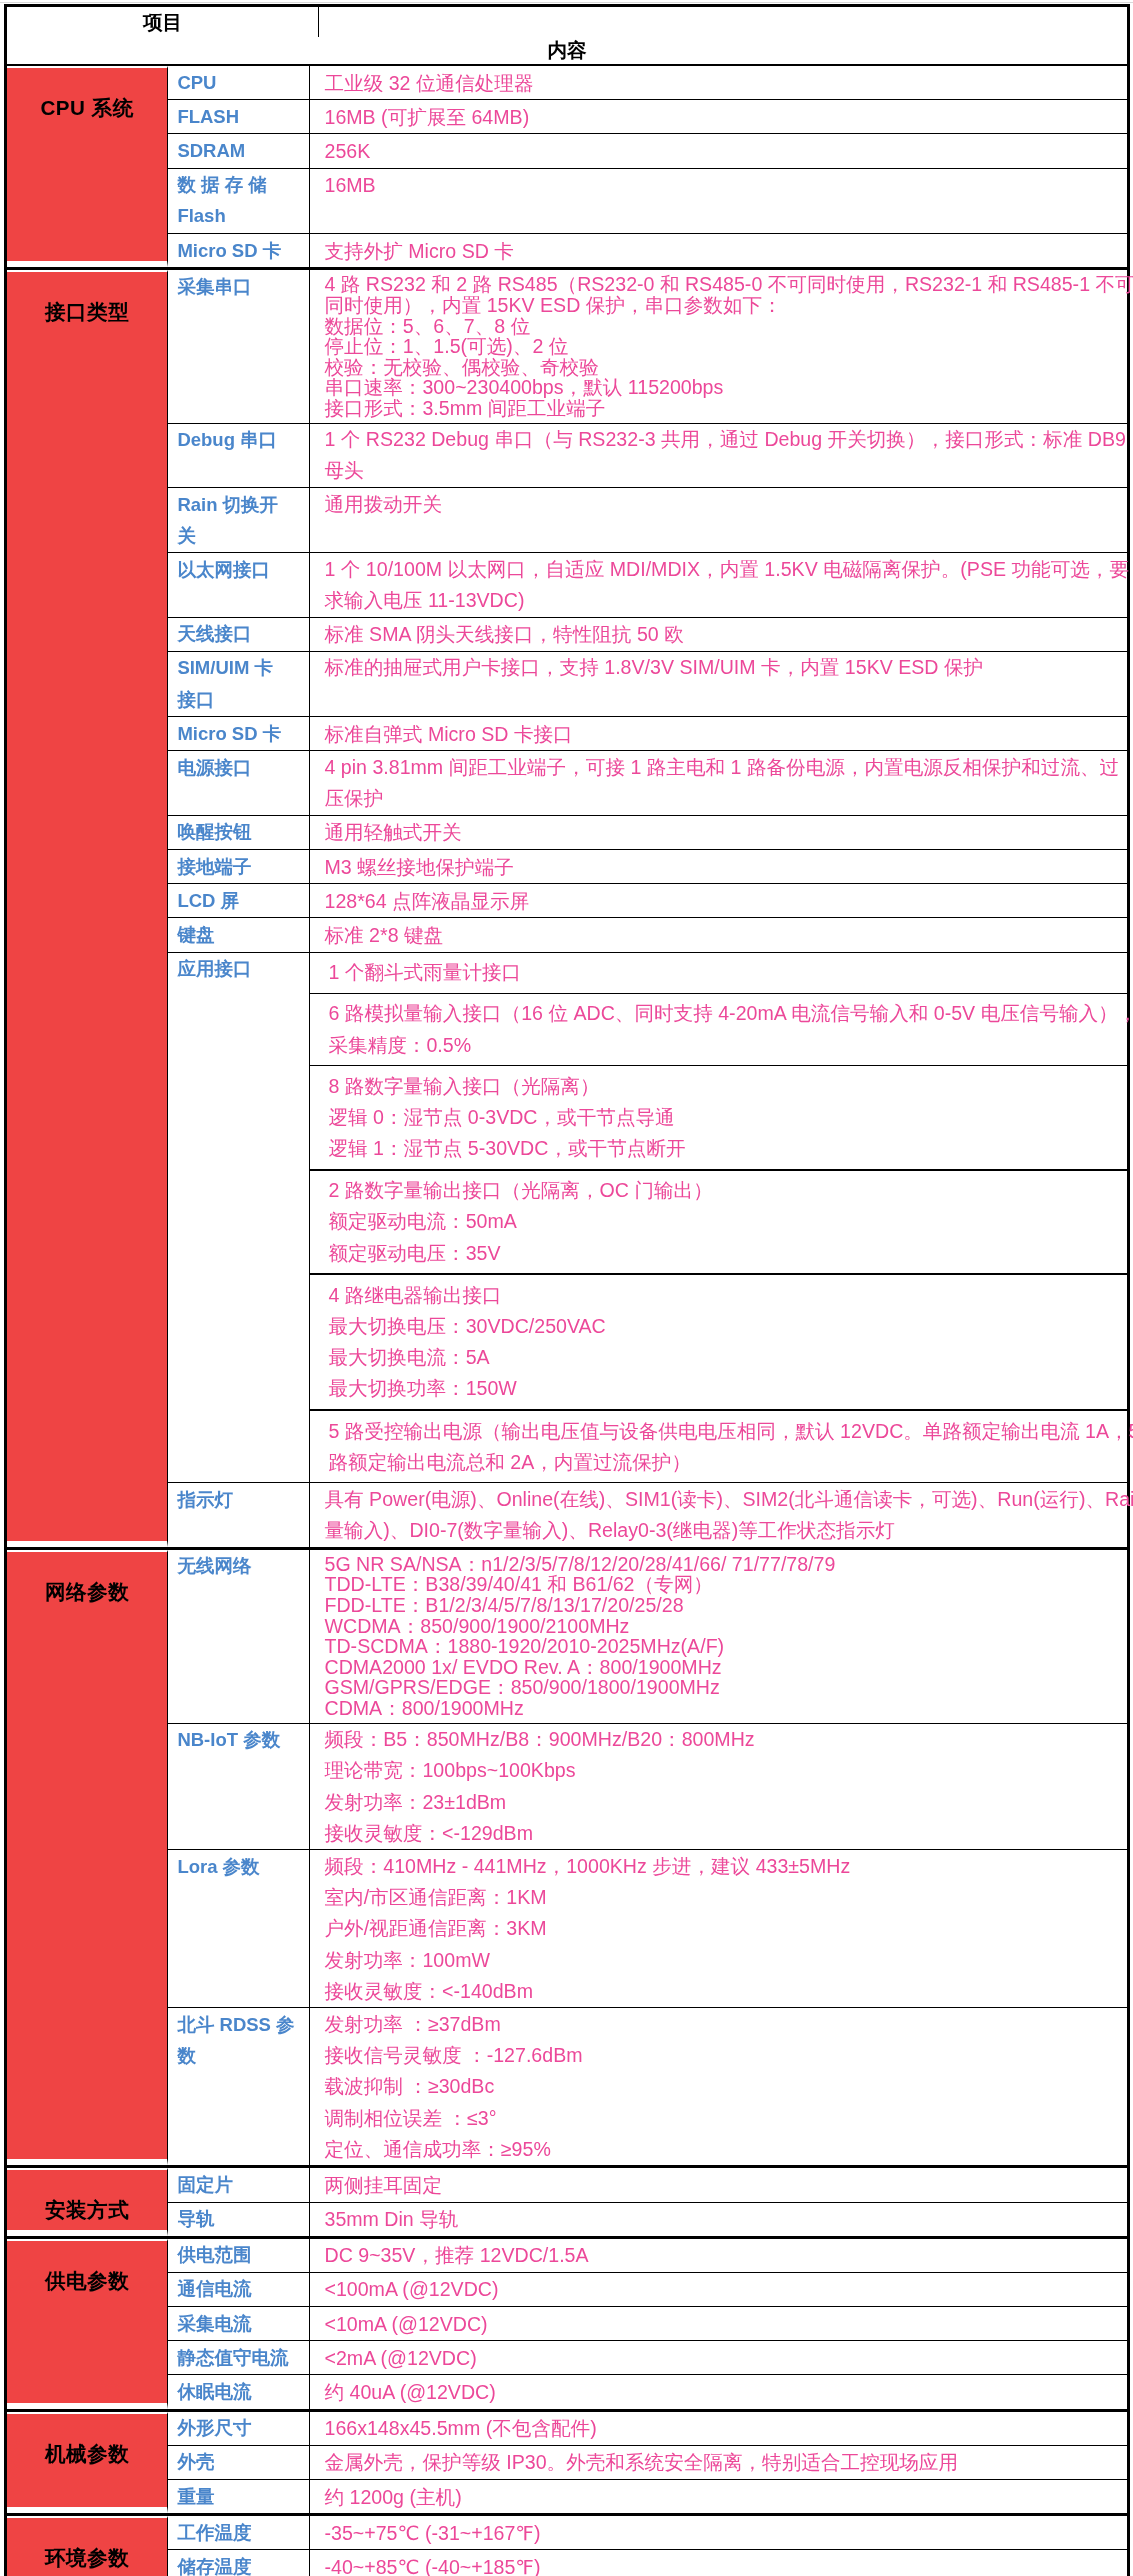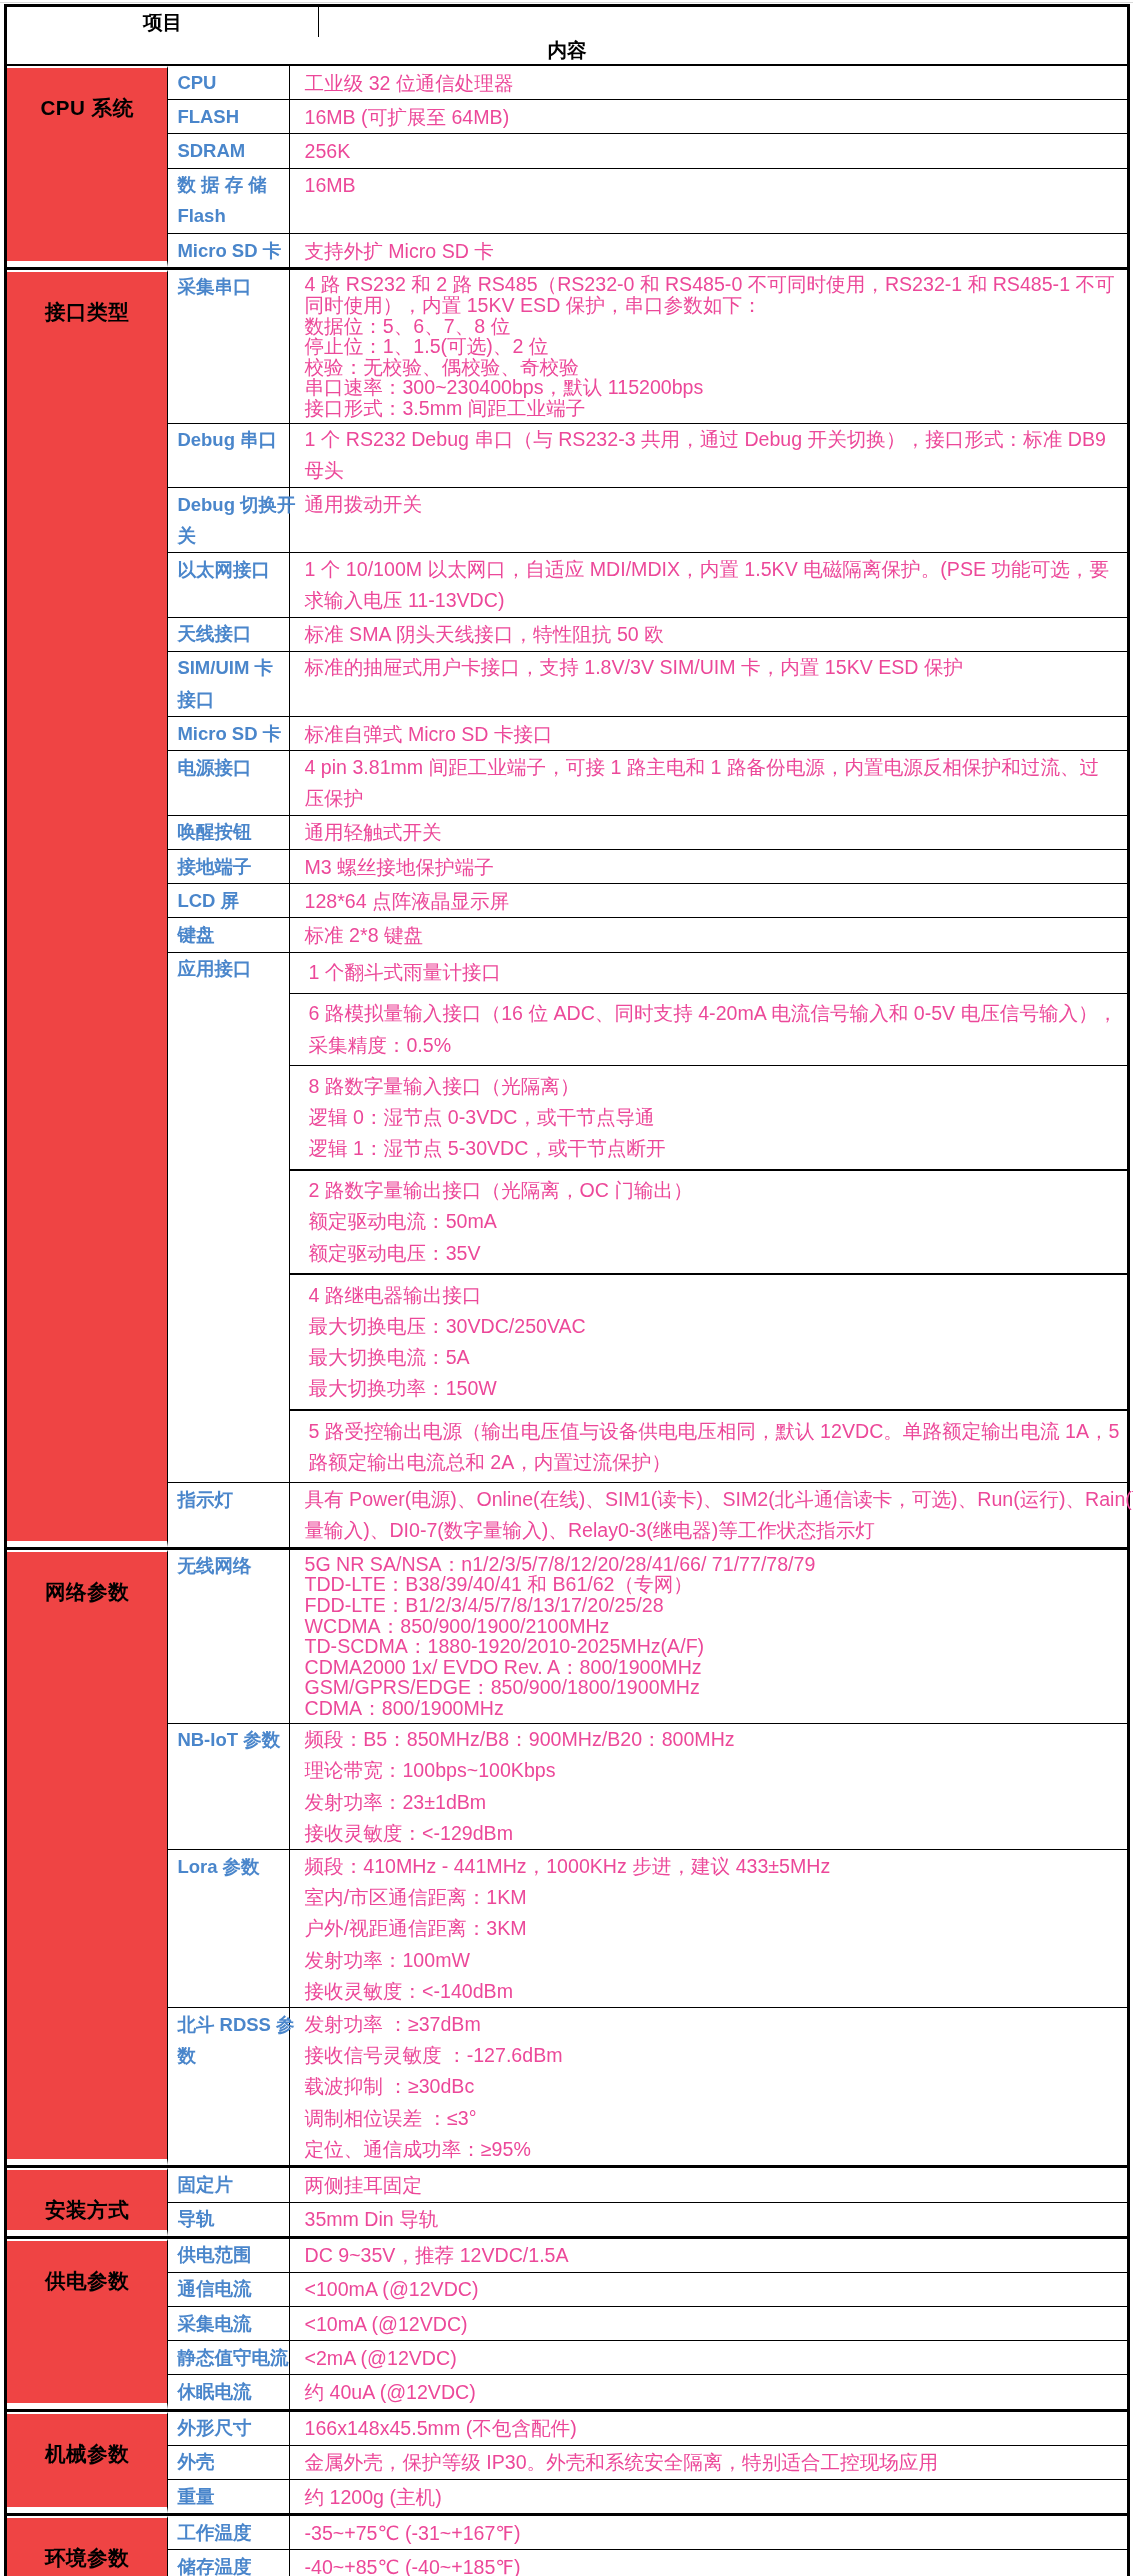--- a/index.html
+++ b/index.html
@@ -22,21 +22,21 @@
   .section-row:last-child { border-bottom:none; }
   .cat-cell { width:161px; flex:none; box-sizing:border-box; background:#ef4444;
               border-right:1.5px solid #000; border-top:2.1px solid #fff; border-bottom:6.2px solid #fff;
               display:flex; justify-content:center; align-items:flex-start; padding-top:26px;
               font-size:20.6px; font-weight:bold; color:#000; letter-spacing:0.5px; }
   .rows-col { flex:1; display:flex; flex-direction:column; min-width:0; }
 
   .row { display:flex; border-bottom:1.5px solid #000; }
   .row:last-child { border-bottom:none; }
 
-  .label-cell { width:122px; flex:none; box-sizing:border-box; border-right:1.5px solid #000;
+  .label-cell { width:142px; flex:none; box-sizing:border-box; border-right:1.5px solid #000;
                 padding:4.6px 3.1px 4.6px 9.3px; color:#4a86cb; font-weight:bold; font-size:18.5px; }
   .label-cell p { margin:0; line-height:24px; white-space:nowrap; }
   .label-cell p + p { margin-top:7.2px; }
 
   .content-cell { flex:1; min-width:0; box-sizing:border-box; padding:4.6px 10.3px 4.6px 14.4px;
                   font-size:19.6px; color:#ec4899; }
   .content-cell p { margin:0; line-height:24px; white-space:nowrap; }
 
   .row.single { min-height:33px; }
   .row.tight .content-cell { padding-top:4.1px; padding-bottom:4.1px; }
@@ -136,21 +136,21 @@
               <div class="label-cell">
                 <p>Debug 串口</p>
               </div>
               <div class="content-cell">
                 <p>1 个 RS232 Debug 串口（与 RS232-3 共用，通过 Debug 开关切换），接口形式：标准 DB9</p>
                 <p>母头</p>
               </div>
             </div>
             <div class="row loose">
               <div class="label-cell">
-                <p>Debug 切换开</p>
+                <p>Rain 切换开</p>
                 <p>关</p>
               </div>
               <div class="content-cell">
                 <p>通用拨动开关</p>
               </div>
             </div>
             <div class="row loose">
               <div class="label-cell">
                 <p>以太网接口</p>
               </div>

